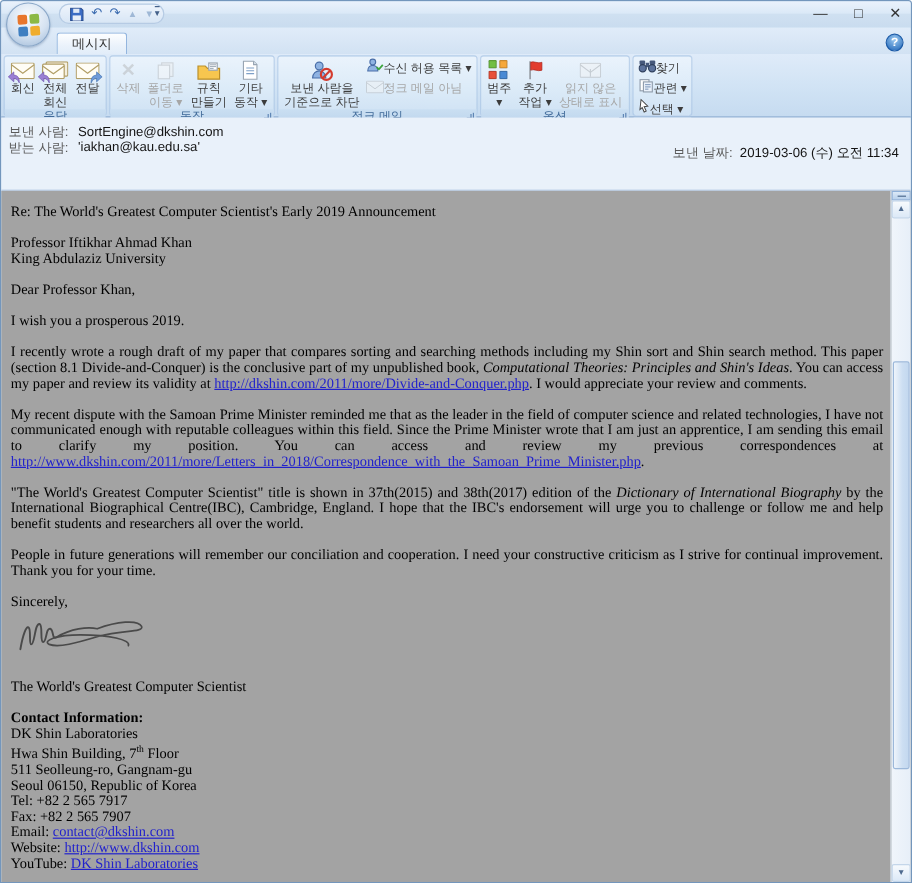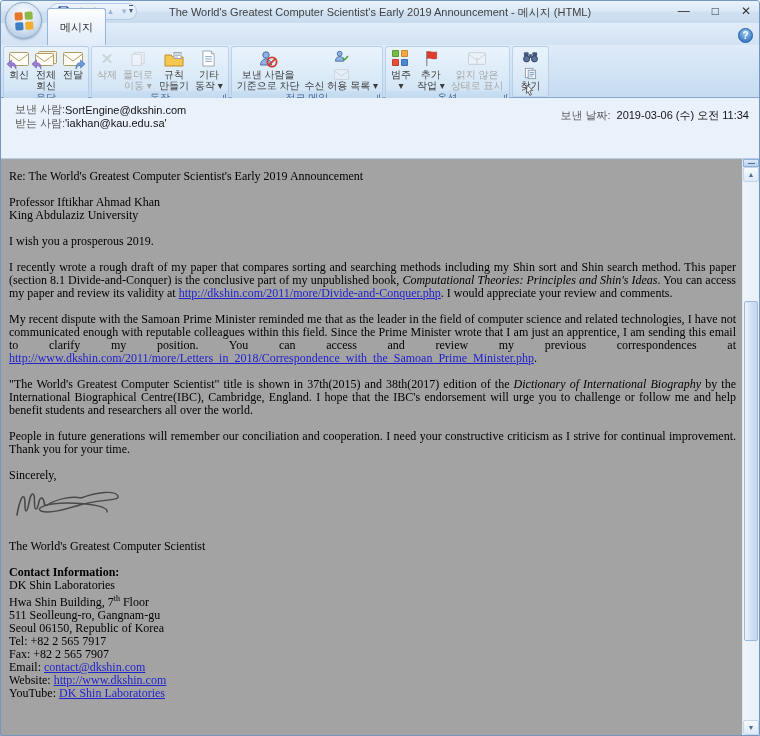--- a/index.html
+++ b/index.html
@@ -44,21 +44,21 @@
   .win-controls{ position:absolute; right:8px; top:2px; display:flex; gap:22px; }
   .win-controls span{ font-size:12px; color:#333; line-height:16px; }
 
   
   .tabstrip{
     height:22px; flex:0 0 22px; position:relative;
     background:linear-gradient(#e0ecf9,#d2e2f3);
     padding-left:46px; display:flex; align-items:flex-end;
   }
   .tab{
-    height:37px; padding:0 12px; font-size:11px; color:#333; display:flex; align-items:center;
+    height:18px; padding:0 12px; font-size:11px; color:#333; display:flex; align-items:center;
     background:linear-gradient(#fdfeff,#eaf2fb 60%,#e2edf9);
     border:1px solid #93b5de; border-bottom:none; border-radius:3px 3px 0 0;
   }
   .help-btn{
     position:absolute; right:6px; bottom:2px; width:15px; height:15px; border-radius:50%;
     background:radial-gradient(circle at 50% 30%, #9ecbf2, #3c7cc4 75%);
     border:1px solid #1d5ca8; color:#fff; font-size:10px; font-weight:bold;
     display:flex; align-items:center; justify-content:center;
   }
 
@@ -81,38 +81,38 @@
     position:absolute; right:2px; top:3px; width:7px; height:7px;
     border-right:1px solid #5f86b5; border-bottom:1px solid #5f86b5;
   }
   .launcher::after{ content:""; position:absolute; right:1px; bottom:1px; width:3px; height:3px;
     border-right:1px solid #5f86b5; border-bottom:1px solid #5f86b5; }
 
   .bbtn{ display:flex; flex-direction:column; align-items:center; padding:1px 3px 0 3px; border-radius:2px; }
   .bicon{ height:19px; display:flex; align-items:center; justify-content:center; position:relative; }
   .blabel{ white-space:pre-line; text-align:center; font-size:10px; line-height:10.5px; color:#3c3c3c; margin-top:2px; }
   .stack{ display:flex; flex-direction:column; gap:2px; padding-top:1px; }
-  .sbtn{ display:flex; align-items:center; gap:12px; height:15px; padding:0 2px; border-radius:2px;flex-direction:column; }
+  .sbtn{ display:flex; align-items:center; gap:0; height:15px; padding:0 2px; border-radius:2px; }
   .slabel{ font-size:10px; color:#3c3c3c; white-space:nowrap; }
   .dis .blabel, .dis .slabel{ color:#a6a6a6; }
   .dis svg, .dis .gx{ opacity:.45; filter:grayscale(.9); }
   .gx{ font-size:15px; font-weight:bold; color:#aab2bc; line-height:1; }
   .cat-grid{ width:17px; height:17px; display:grid; grid-template-columns:7px 7px; grid-template-rows:7px 7px; gap:2px;}
   .cat-grid i{ border-radius:1px; border:1px solid rgba(0,0,0,.18); }
   .arr-ov{ position:absolute; bottom:-2px; }
 
   
   .msgheader{
     height:61px; flex:0 0 61px; background:#e9f1fa; border-bottom:1px solid #b7cde6;
     padding:5px 8px 0 6px; position:relative; font-size:11px;
   }
   .hrow{ display:flex; height:13.5px; align-items:center; }
-  .hlabel{ width:58px; color:#5a5a5a; flex:0 0 58px;text-align:right; }
+  .hlabel{ width:58px; color:#5a5a5a; flex:0 0 58px; }
   .hvalue{ color:#141414; white-space:nowrap; }
-  .sentdate{ position:absolute; right:10px; top:10px; display:flex; gap:6px; }
+  .sentdate{ position:absolute; right:10px; top:22px; display:flex; gap:6px; }
   .sentdate .hlabel{ width:auto; flex:none; }
 
   
   .mailbody{ flex:1; background:#a3a3a3; position:relative; overflow:hidden; }
   .bodytext{
     position:absolute; top:0; left:0; right:17px; bottom:0; overflow:hidden;
     padding:11px 6px 0 8px;
     font-family:"Liberation Serif", serif; font-size:12px; line-height:13px; color:#000;
   }
   .para{ margin:0 0 13px 0; text-align:justify; }
@@ -165,21 +165,20 @@
             <rect x="3.5" y="1.5" width="6" height="4" fill="#dfe8f6"></rect>
             <rect x="3" y="8" width="8" height="5" fill="#e8eef8"></rect>
           </svg>
       </span>
       <span class="qat-i">↶</span>
       <span class="qat-i">↷</span>
       <span class="qat-i dim">▲</span>
       <span class="qat-i dim">▼</span>
     </div>
     <span class="qat-more">▾</span>
-    <div class="win-title">The World's Greatest Computer Scientist's Early 2019 Announcement - 메시지 (HTML)</div>
     <div class="win-controls">
       <span>—</span>
       <span>□</span>
       <span>✕</span>
     </div>
   </div>
 
   <div class="tabstrip">
     <div class="tab">메시지</div>
     <div class="help-btn">?</div>
@@ -405,20 +404,21 @@
       <span class="hlabel">보낸 날짜:</span>
       <span class="hvalue">2019-03-06 (수) 오전 11:34</span>
     </div>
   </div>
 
   <div class="mailbody">
     <div class="bodytext">
       <div id="paras-before">
           <div class="para"><span>Re: The World's Greatest Computer Scientist's Early 2019 Announcement</span></div>
           <div class="para"><span>Professor Iftikhar Ahmad Khan</span><br><span>King Abdulaziz University</span></div>
+          <div class="para"><span>Dear Professor Khan,</span></div>
           <div class="para"><span>I wish you a prosperous 2019.</span></div>
           <div class="para"><span>I recently wrote a rough draft of my paper that compares sorting and searching methods including my Shin sort and Shin search method. This paper (section 8.1 Divide-and-Conquer) is the conclusive part of my unpublished book, </span><span class="it">Computational Theories: Principles and Shin's Ideas</span><span>. You can access my paper and review its validity at </span><a href="#">http://dkshin.com/2011/more/Divide-and-Conquer.php</a><span>. I would appreciate your review and comments.</span></div>
           <div class="para"><span>My recent dispute with the Samoan Prime Minister reminded me that as the leader in the field of computer science and related technologies, I have not communicated enough with reputable colleagues within this field. Since the Prime Minister wrote that I am just an apprentice, I am sending this email to clarify my position. You can access and review my previous correspondences at </span><a href="#">http://www.dkshin.com/2011/more/Letters_in_2018/Correspondence_with_the_Samoan_Prime_Minister.php</a><span>.</span></div>
           <div class="para"><span>"The World's Greatest Computer Scientist" title is shown in 37th(2015) and 38th(2017) edition of the </span><span class="it">Dictionary of International Biography</span><span> by the International Biographical Centre(IBC), Cambridge, England. I hope that the IBC's endorsement will urge you to challenge or follow me and help benefit students and researchers all over the world.</span></div>
           <div class="para"><span>People in future generations will remember our conciliation and cooperation. I need your constructive criticism as I strive for continual improvement. Thank you for your time.</span></div>
           <div class="para tight"><span>Sincerely,</span></div>
         </div>
       <div class="sig">
         <svg width="120" height="38" viewBox="0 0 120 38">
           <path d="M6 30 C8 18 11 10 13 12 C15 14 13 26 15 26 C18 26 18 8 22 9 C25 10 22 24 25 24 C28 24 27 12 31 13 C34 14 32 22 36 20" stroke="#4a4a4a" fill="none" stroke-width="1.6" stroke-linecap="round"></path>

